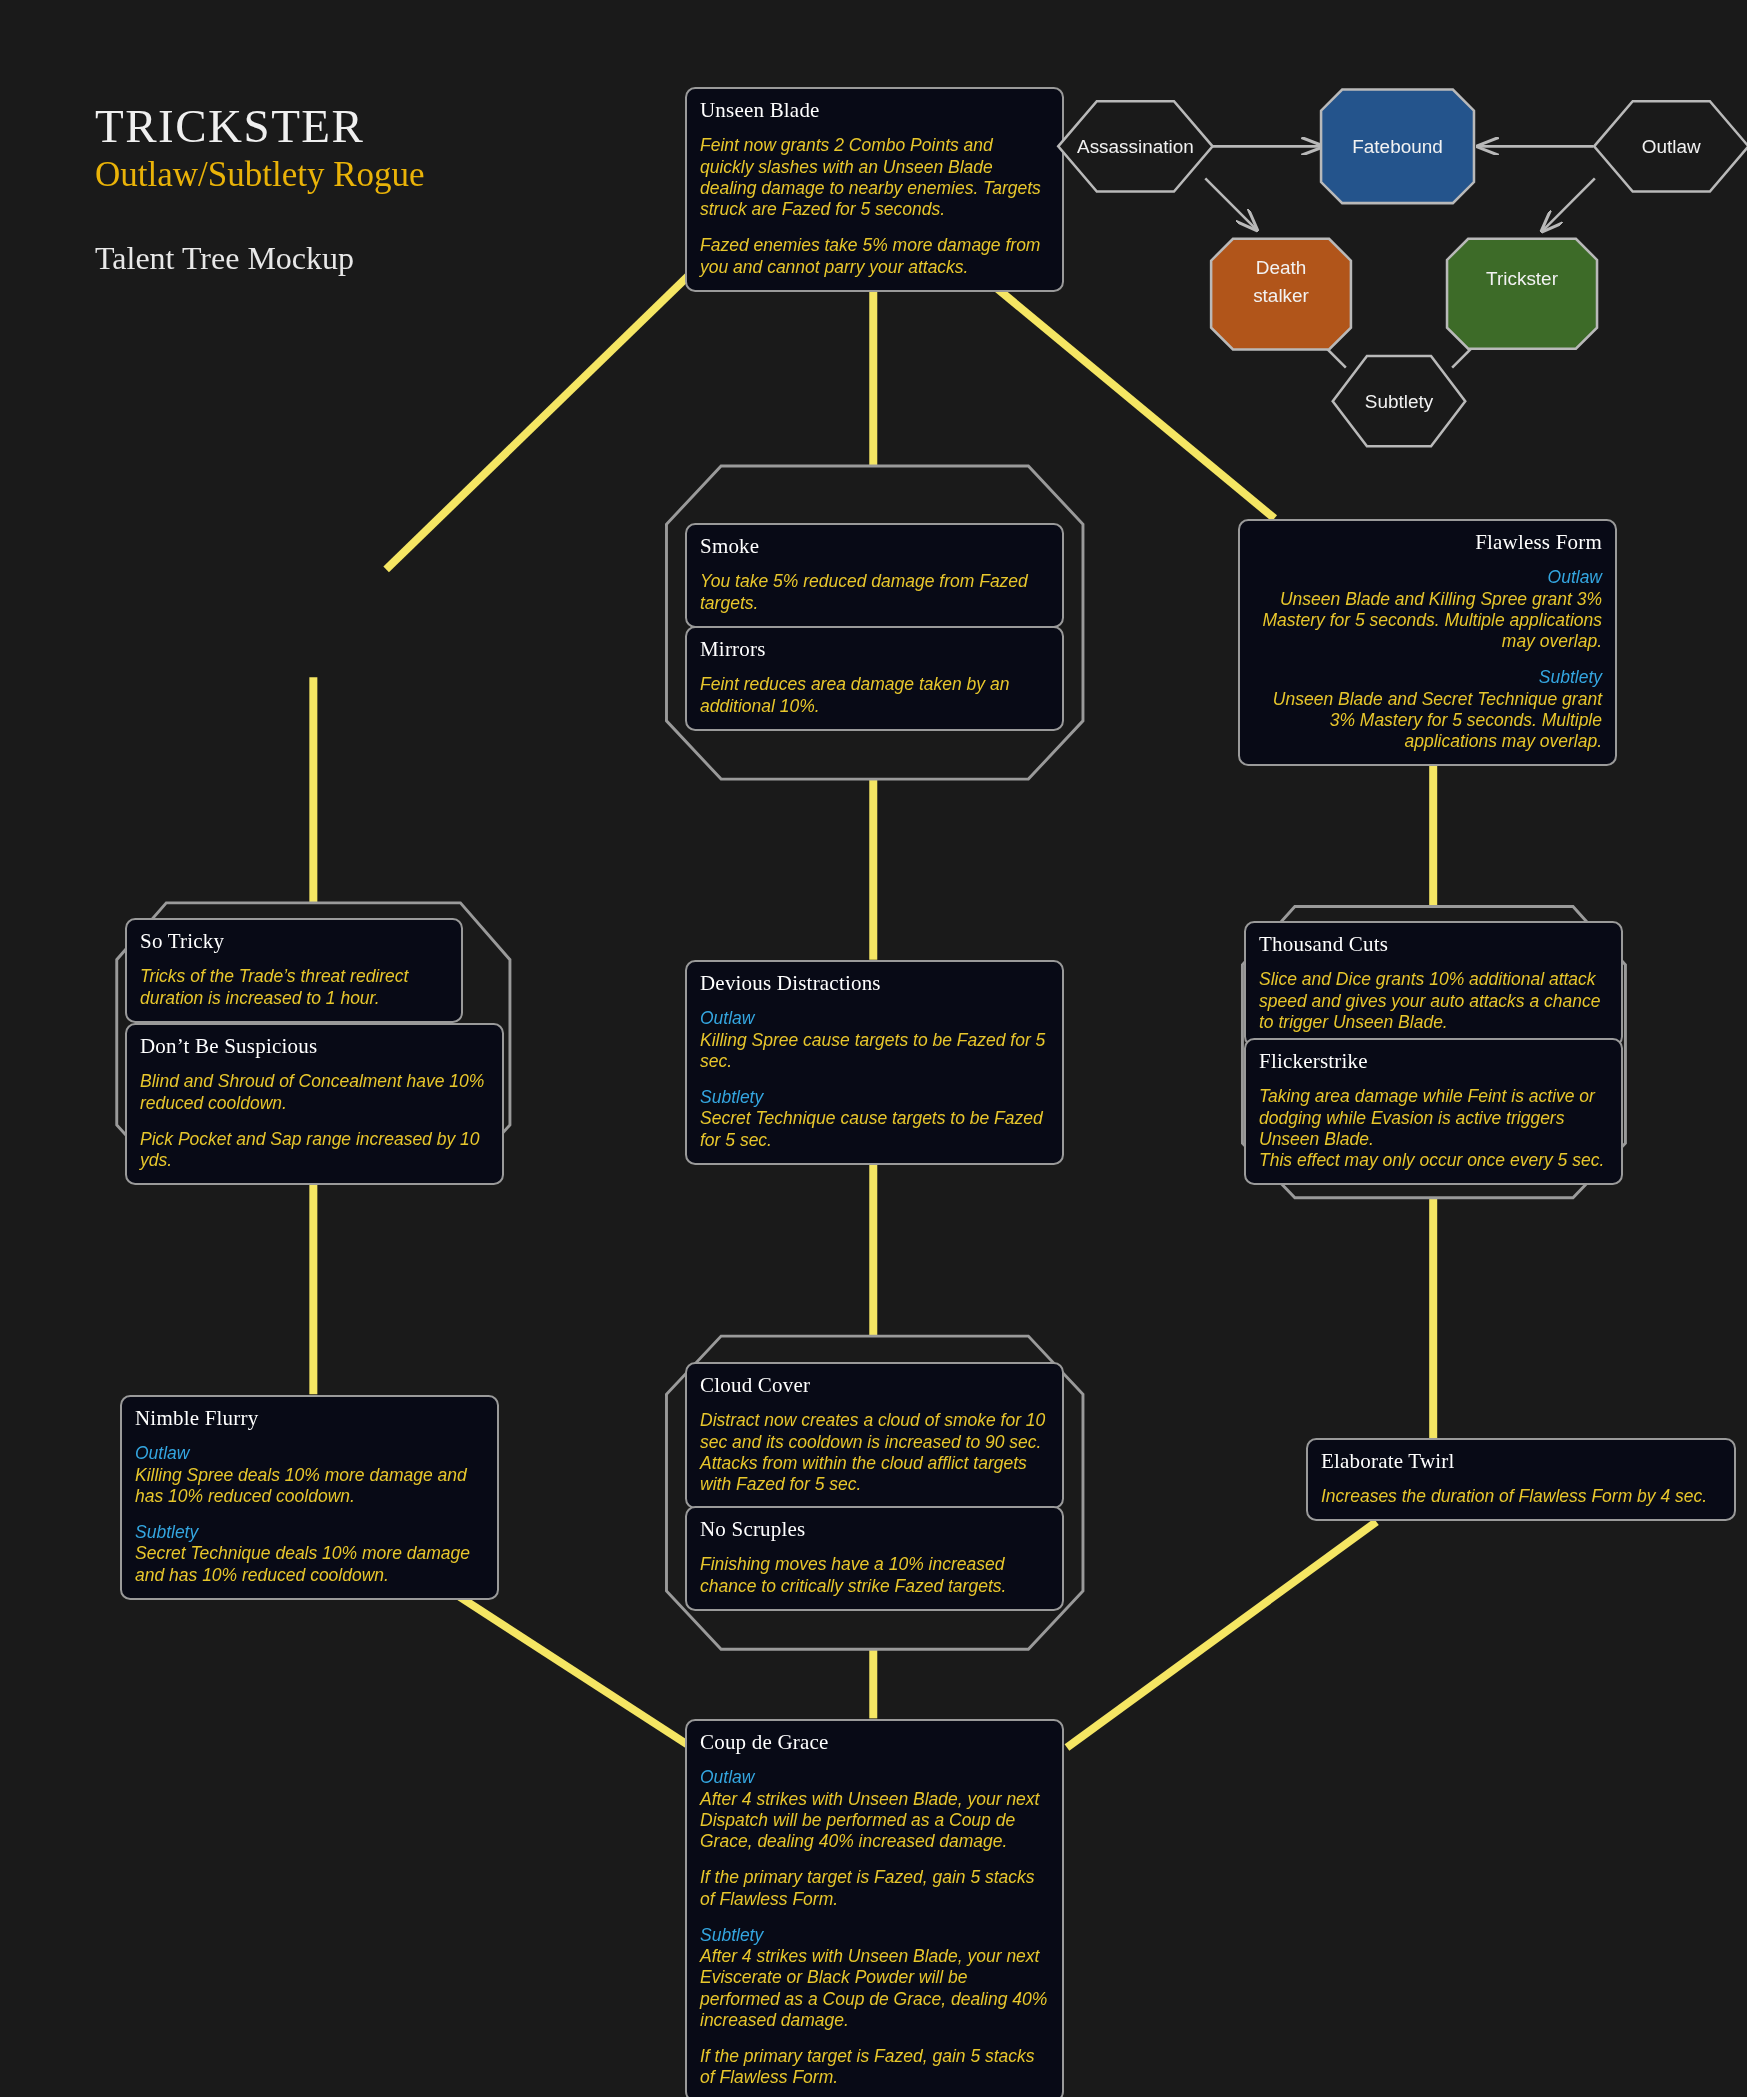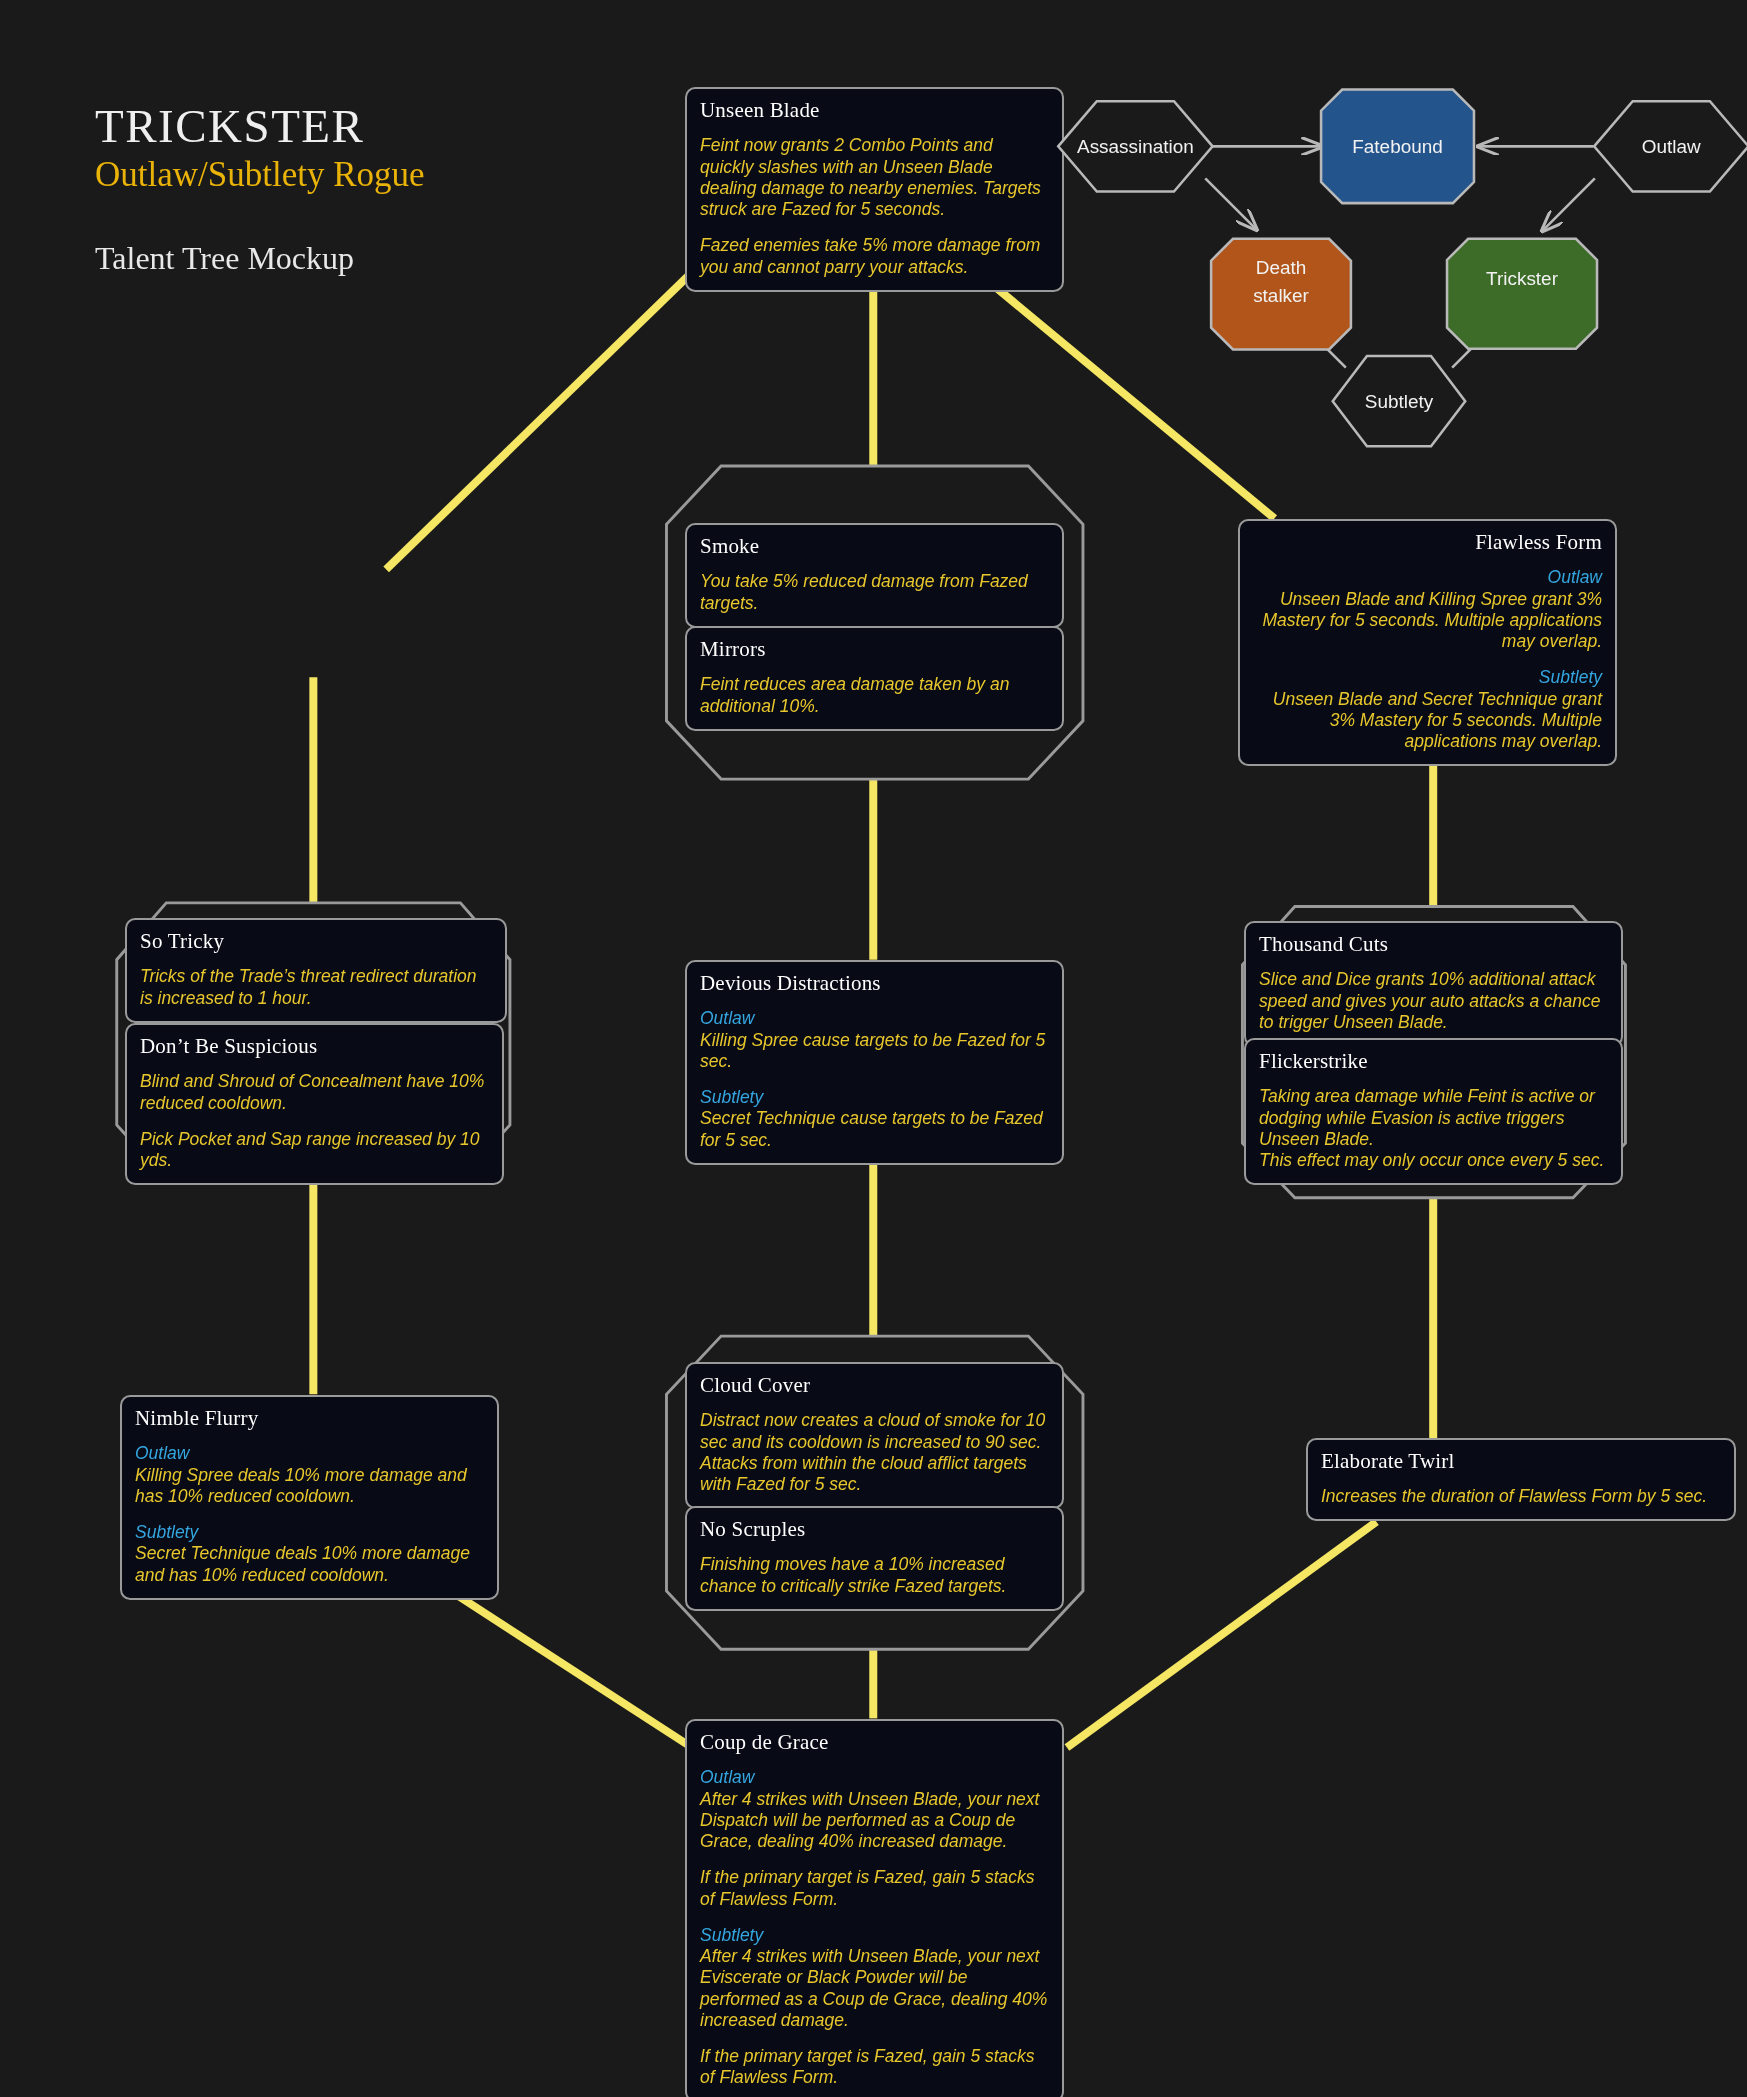--- a/index.html
+++ b/index.html
@@ -192,21 +192,21 @@
         <span class="spec-label">Outlaw</span>
         <span>Unseen Blade and Killing Spree grant 3% Mastery for 5 seconds. Multiple applications may overlap.</span>
       </p>
       <p class="gap">
         <span class="spec-label">Subtlety</span>
         <span>Unseen Blade and Secret Technique grant 3% Mastery for 5 seconds. Multiple applications may overlap.</span>
       </p>
     </div>
   </div>
 
-  <div class="card" style="left:125px; top:918px; width:382px;">
+  <div class="card" style="left:125px; top:918px; width:338px;">
     <div class="card-title">So Tricky</div>
     <div class="card-body">
       <p class="lead">Tricks of the Trade’s threat redirect duration is increased to 1 hour.</p>
     </div>
   </div>
 
   <div class="card" style="left:125px; top:1023px; width:379px;">
     <div class="card-title">Don’t Be Suspicious</div>
     <div class="card-body">
       <p class="lead">Blind and Shroud of Concealment have 10% reduced cooldown.</p>
@@ -267,21 +267,21 @@
   <div class="card" style="left:685px; top:1506px; width:379px;">
     <div class="card-title">No Scruples</div>
     <div class="card-body">
       <p class="lead">Finishing moves have a 10% increased chance to critically strike Fazed targets.</p>
     </div>
   </div>
 
   <div class="card" style="left:1306px; top:1438px; width:430px;">
     <div class="card-title">Elaborate Twirl</div>
     <div class="card-body">
-      <p class="lead">Increases the duration of Flawless Form by 5 sec.</p>
+      <p class="lead">Increases the duration of Flawless Form by 4 sec.</p>
     </div>
   </div>
 
   <div class="card" style="left:685px; top:1719px; width:379px;">
     <div class="card-title">Coup de Grace</div>
     <div class="card-body">
       <p class="lead">
         <span class="spec-label">Outlaw</span>
         <span>After 4 strikes with Unseen Blade, your next Dispatch will be performed as a Coup de Grace, dealing 40% increased damage.</span>
       </p>

